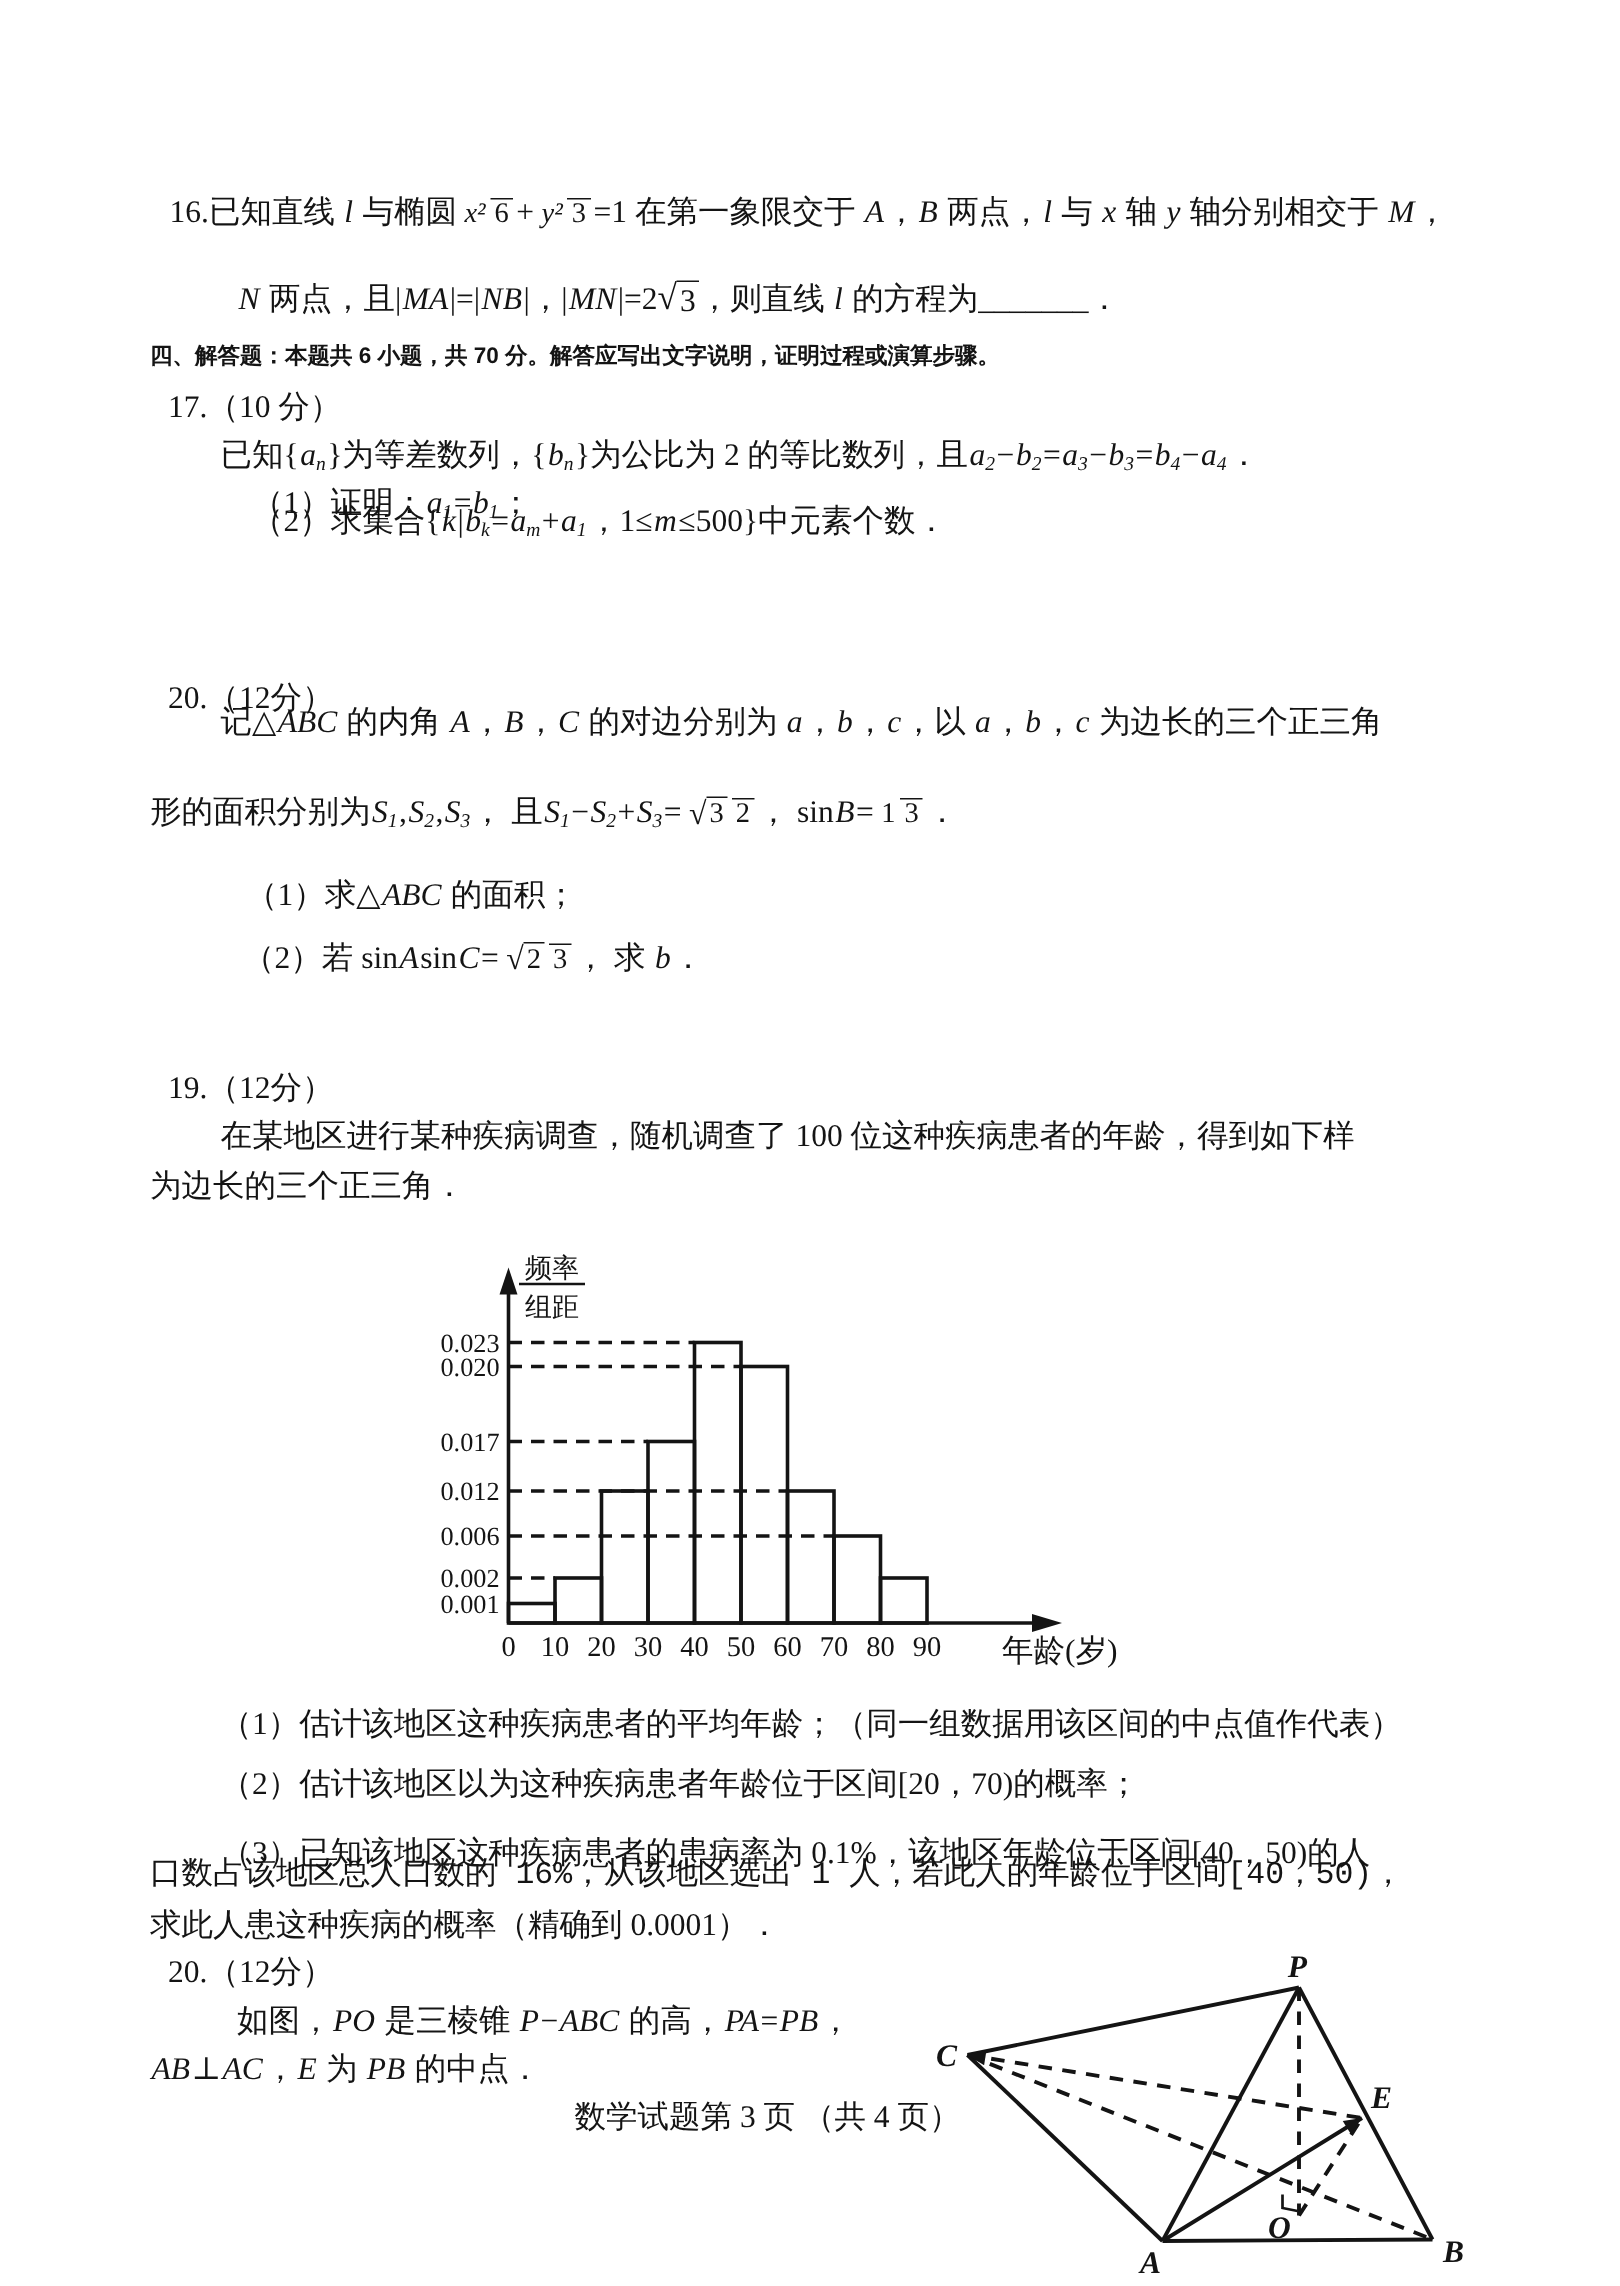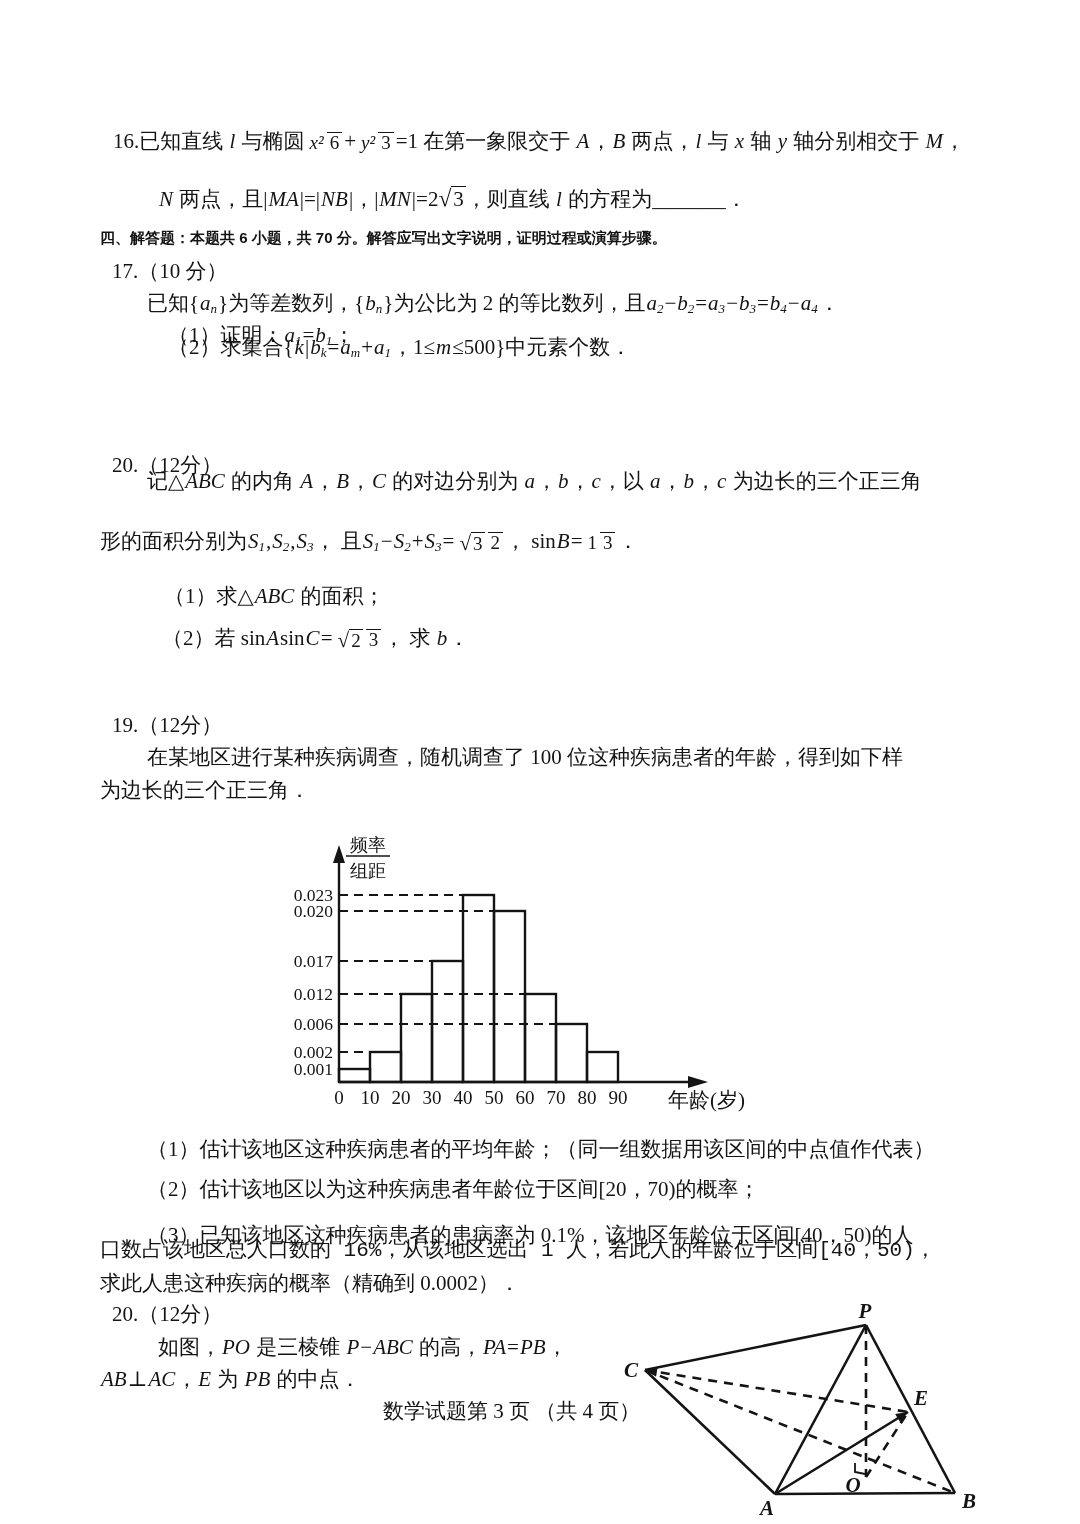--- a/index.html
+++ b/index.html
@@ -97,21 +97,21 @@
     <text x="88" y="18" fill="#141414" font-size="18" text-anchor="middle">频率</text>
     <line x1="66" y1="23" x2="110" y2="23" stroke="#141414" stroke-width="1.6"></line>
     <text x="88" y="44" fill="#141414" font-size="18" text-anchor="middle">组距</text>
     <text x="388" y="274" fill="#141414" font-size="21">年龄(岁)</text>
   </svg>
 
 <div class="line" style="left:147px;top:1136px;">（1）估计该地区这种疾病患者的平均年龄；（同一组数据用该区间的中点值作代表）</div>
 <div class="line" style="left:147px;top:1176px;text-align:right;">（2）估计该地区以为这种疾病患者年龄位于区间[20，70)的概率；</div>
 <div class="line" style="left:147px;top:1204px;margin-top:18px;">（3）已知该地区这种疾病患者的患病率为 0.1%，该地区年龄位于区间[40，50)的人</div>
 <div class="line" style="left:100px;top:1237px;font-family:Liberation Mono, monospace;">口数占该地区总人口数的 16%，从该地区选出 1 人，若此人的年龄位于区间[40，50)，</div>
-<div class="line" style="left:100px;top:1270px;">求此人患这种疾病的概率（精确到 0.0002）．</div>
+<div class="line" style="left:100px;top:1270px;">求此人患这种疾病的概率（精确到 0.0001）．</div>
 
 <div class="line" style="left:112px;top:1301px;">20.（12分）</div>
 <div class="line" style="left:158px;top:1334px;">如图，<span class="run-i">PO</span> 是三棱锥 <span class="run-i">P</span>−<span class="run-i">ABC</span> 的高，<span class="run-i">PA</span>=<span class="run-i">PB</span>，</div>
 <div class="line" style="left:100px;top:1366px;"><span class="run-i">AB</span>⊥<span class="run-i">AC</span>，<span class="run-i">E</span> 为 <span class="run-i">PB</span> 的中点．</div>
 
 <div class="line" style="left:383px;top:1398px;">数学试题第 3 页 （共 4 页）</div>
 
 <svg class="fig" style="left:615px;top:1288px;" width="370" height="236" viewBox="0 0 370 236" id="figure-svg">
     <line x1="251" y1="37" x2="251" y2="189" stroke="#141414" stroke-width="2.6" stroke-dasharray="9 7"></line>
     <line x1="30" y1="82" x2="293" y2="124" stroke="#141414" stroke-width="2.6" stroke-dasharray="9 7"></line>

